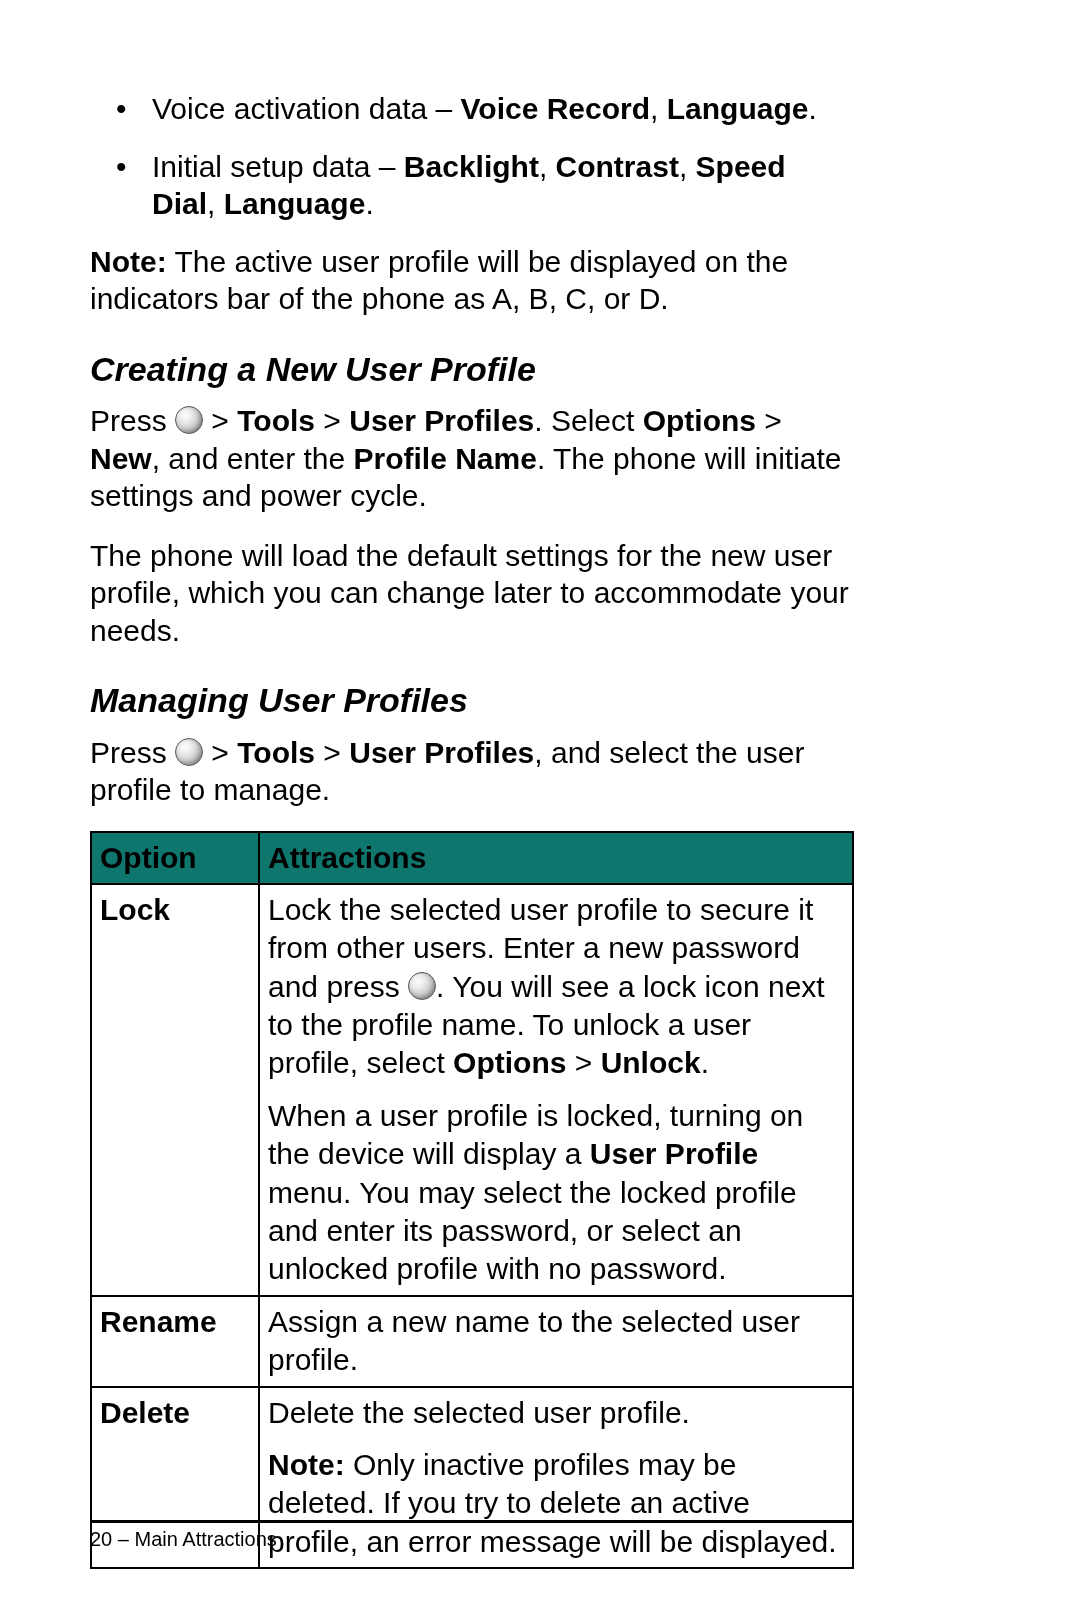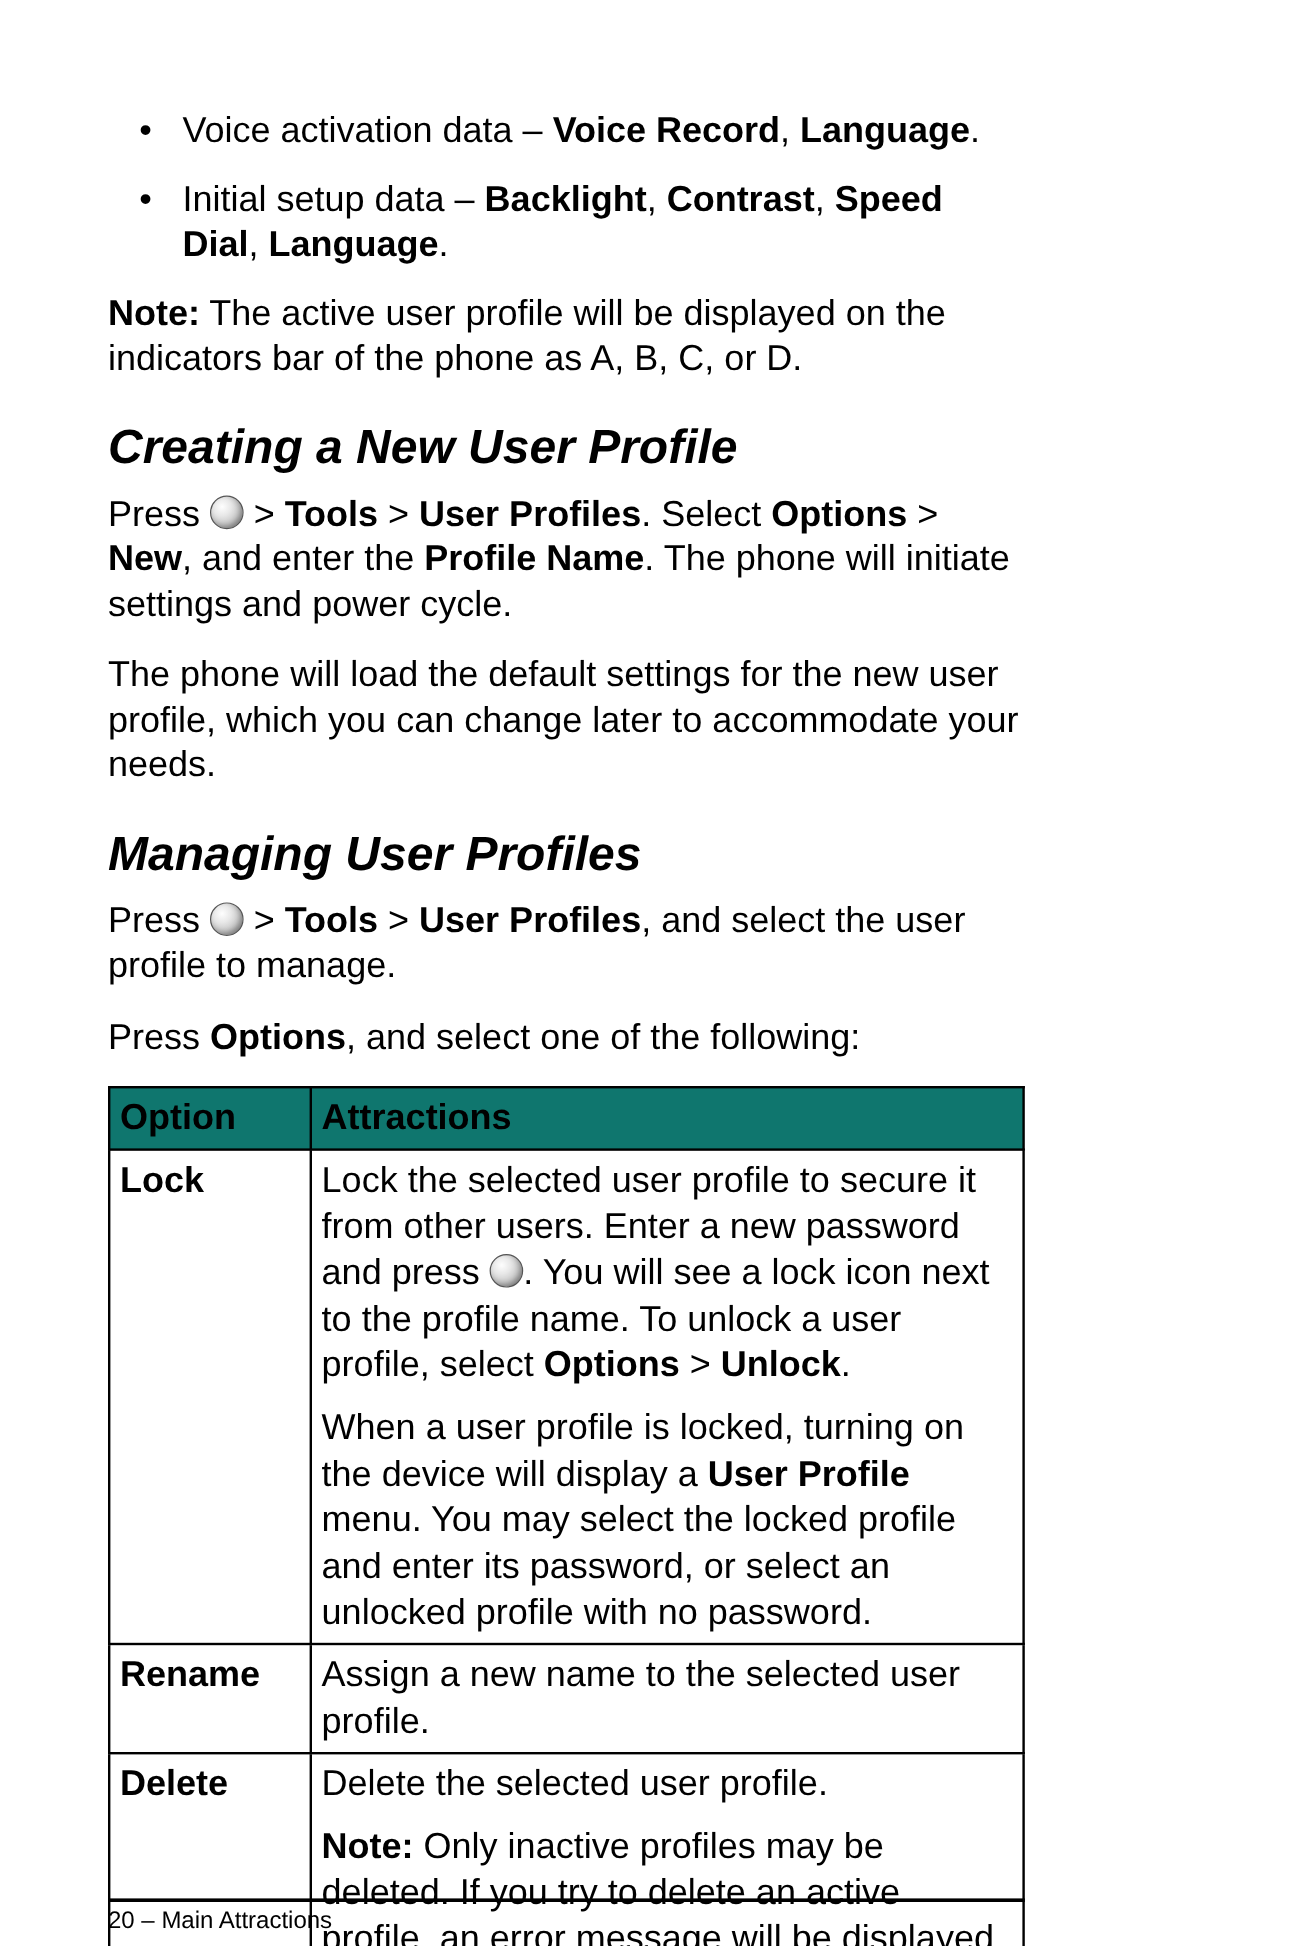--- a/index.html
+++ b/index.html
@@ -32,21 +32,21 @@
     content: "•";
     position: absolute;
     left: -36px;
     top: 0;
     font-size: 30px;
   }
   .para { margin-bottom: 22px; }
   .section-title {
     font-style: italic;
     font-weight: bold;
-    font-size: 40px;
+    font-size: 34px;
     margin: 30px 0 12px 0;
   }
   .key-btn {
     display: inline-block;
     vertical-align: -3px;
     width: 26px;
     height: 26px;
     border-radius: 50%;
     background: radial-gradient(circle at 35% 32%, #fefefe 0%, #e8e8e8 30%, #c7c7c7 60%, #8d8d8d 100%);
     border: 1px solid #555;
@@ -112,23 +112,20 @@
   </div>
 
   <div class="para">The phone will load the default settings for the new user profile, which you can change later to accommodate your needs.</div>
 
   <div class="section-title">Managing User Profiles</div>
 
   <div class="para">
     <span>Press </span><span class="key-btn"></span><span> &gt; </span><b>Tools</b><span> &gt; </span><b>User Profiles</b><span>, and select the user profile to manage.</span>
   </div>
 
-  <div class="para">
-    <span>Press </span><b>Options</b><span>, and select one of the following:</span>
-  </div>
 
   <table class="opts">
     <tbody>
         <tr>
       <th class="col-option">Option</th>
       <th>Attractions</th>
     </tr>
     <tr>
       <td class="col-option">Lock</td>
       <td>

